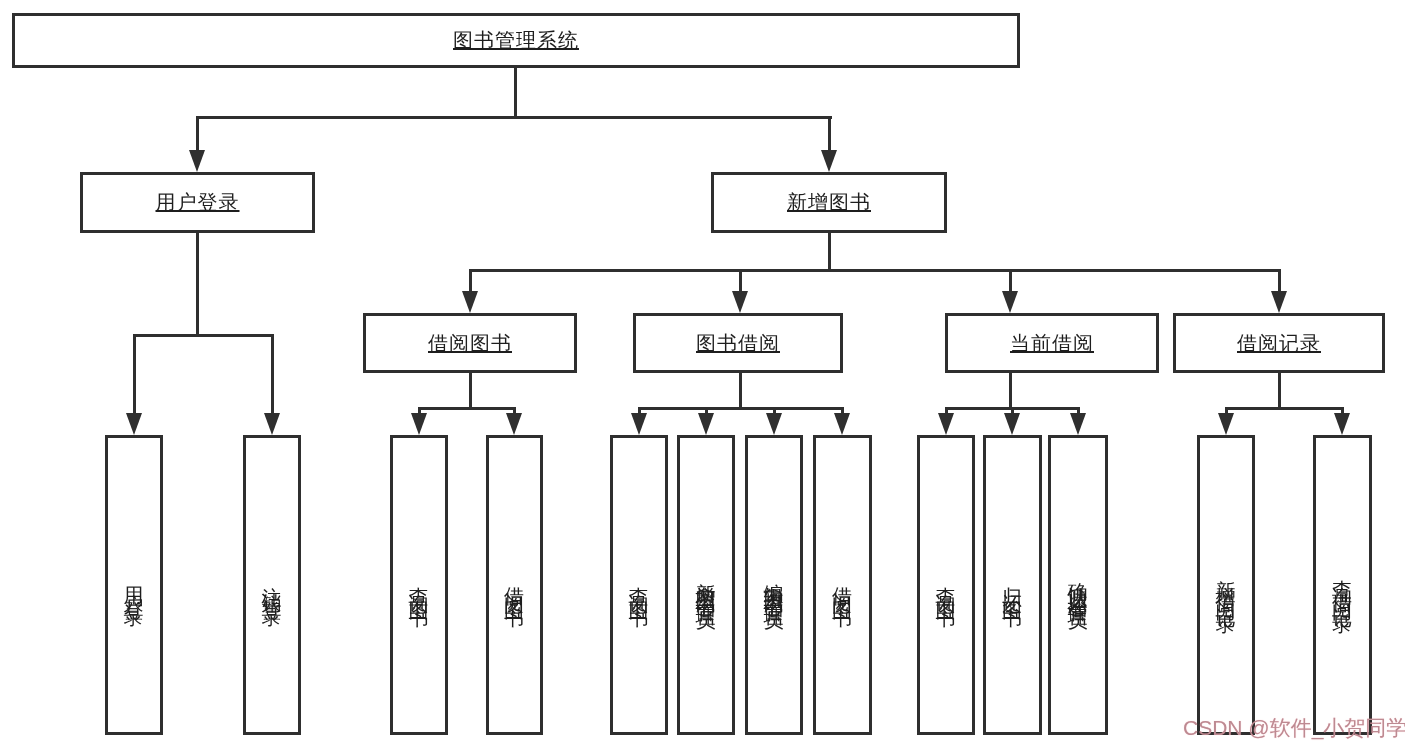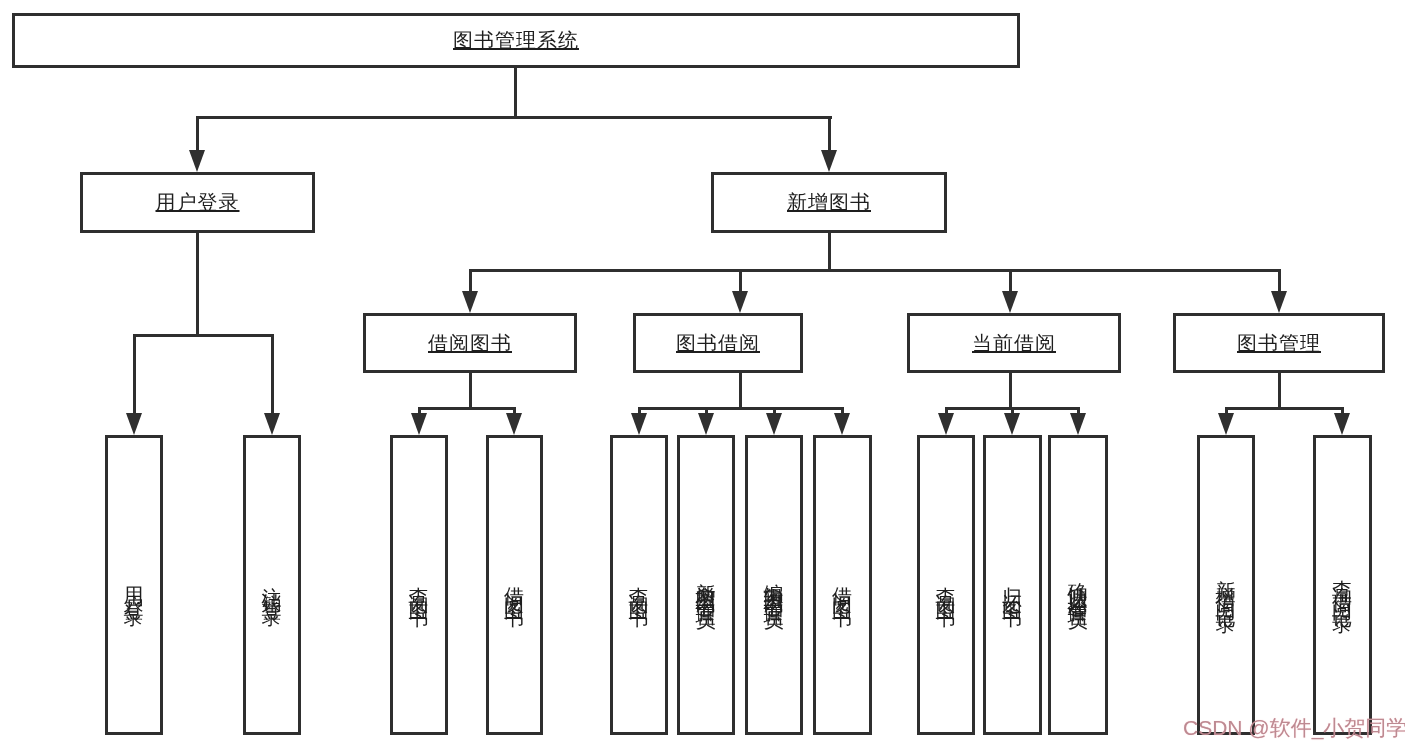--- a/index.html
+++ b/index.html
@@ -100,28 +100,28 @@
   <div class="vline" style="left:739px;top:269px;height:24px"></div>
   <div class="arr" style="left:732px;top:291px"></div>
   <div class="vline" style="left:1009px;top:269px;height:24px"></div>
   <div class="arr" style="left:1002px;top:291px"></div>
   <div class="vline" style="left:1278px;top:269px;height:24px"></div>
   <div class="arr" style="left:1271px;top:291px"></div>
 
   <div class="hbox" style="left:363px;top:313px;width:214px;height:60px">
     <span>借阅图书</span>
   </div>
-  <div class="hbox" style="left:633px;top:313px;width:170px;height:60px">
+  <div class="hbox" style="left:633px;top:313px;width:210px;height:60px">
     <span>图书借阅</span>
   </div>
-  <div class="hbox" style="left:907px;top:313px;width:214px;height:60px">
+  <div class="hbox" style="left:945px;top:313px;width:214px;height:60px">
     <span>当前借阅</span>
   </div>
   <div class="hbox" style="left:1173px;top:313px;width:212px;height:60px">
-    <span>图书管理</span>
+    <span>借阅记录</span>
   </div>
 
   <div class="vline" style="left:469px;top:373px;height:36px"></div>
   <div class="hline" style="left:418px;top:407px;width:98px"></div>
   <div class="vline" style="left:418px;top:407px;height:10px"></div>
   <div class="arr" style="left:411px;top:413px"></div>
   <div class="vline" style="left:513px;top:407px;height:10px"></div>
   <div class="arr" style="left:506px;top:413px"></div>
 
   <div class="vline" style="left:739px;top:373px;height:36px"></div>

